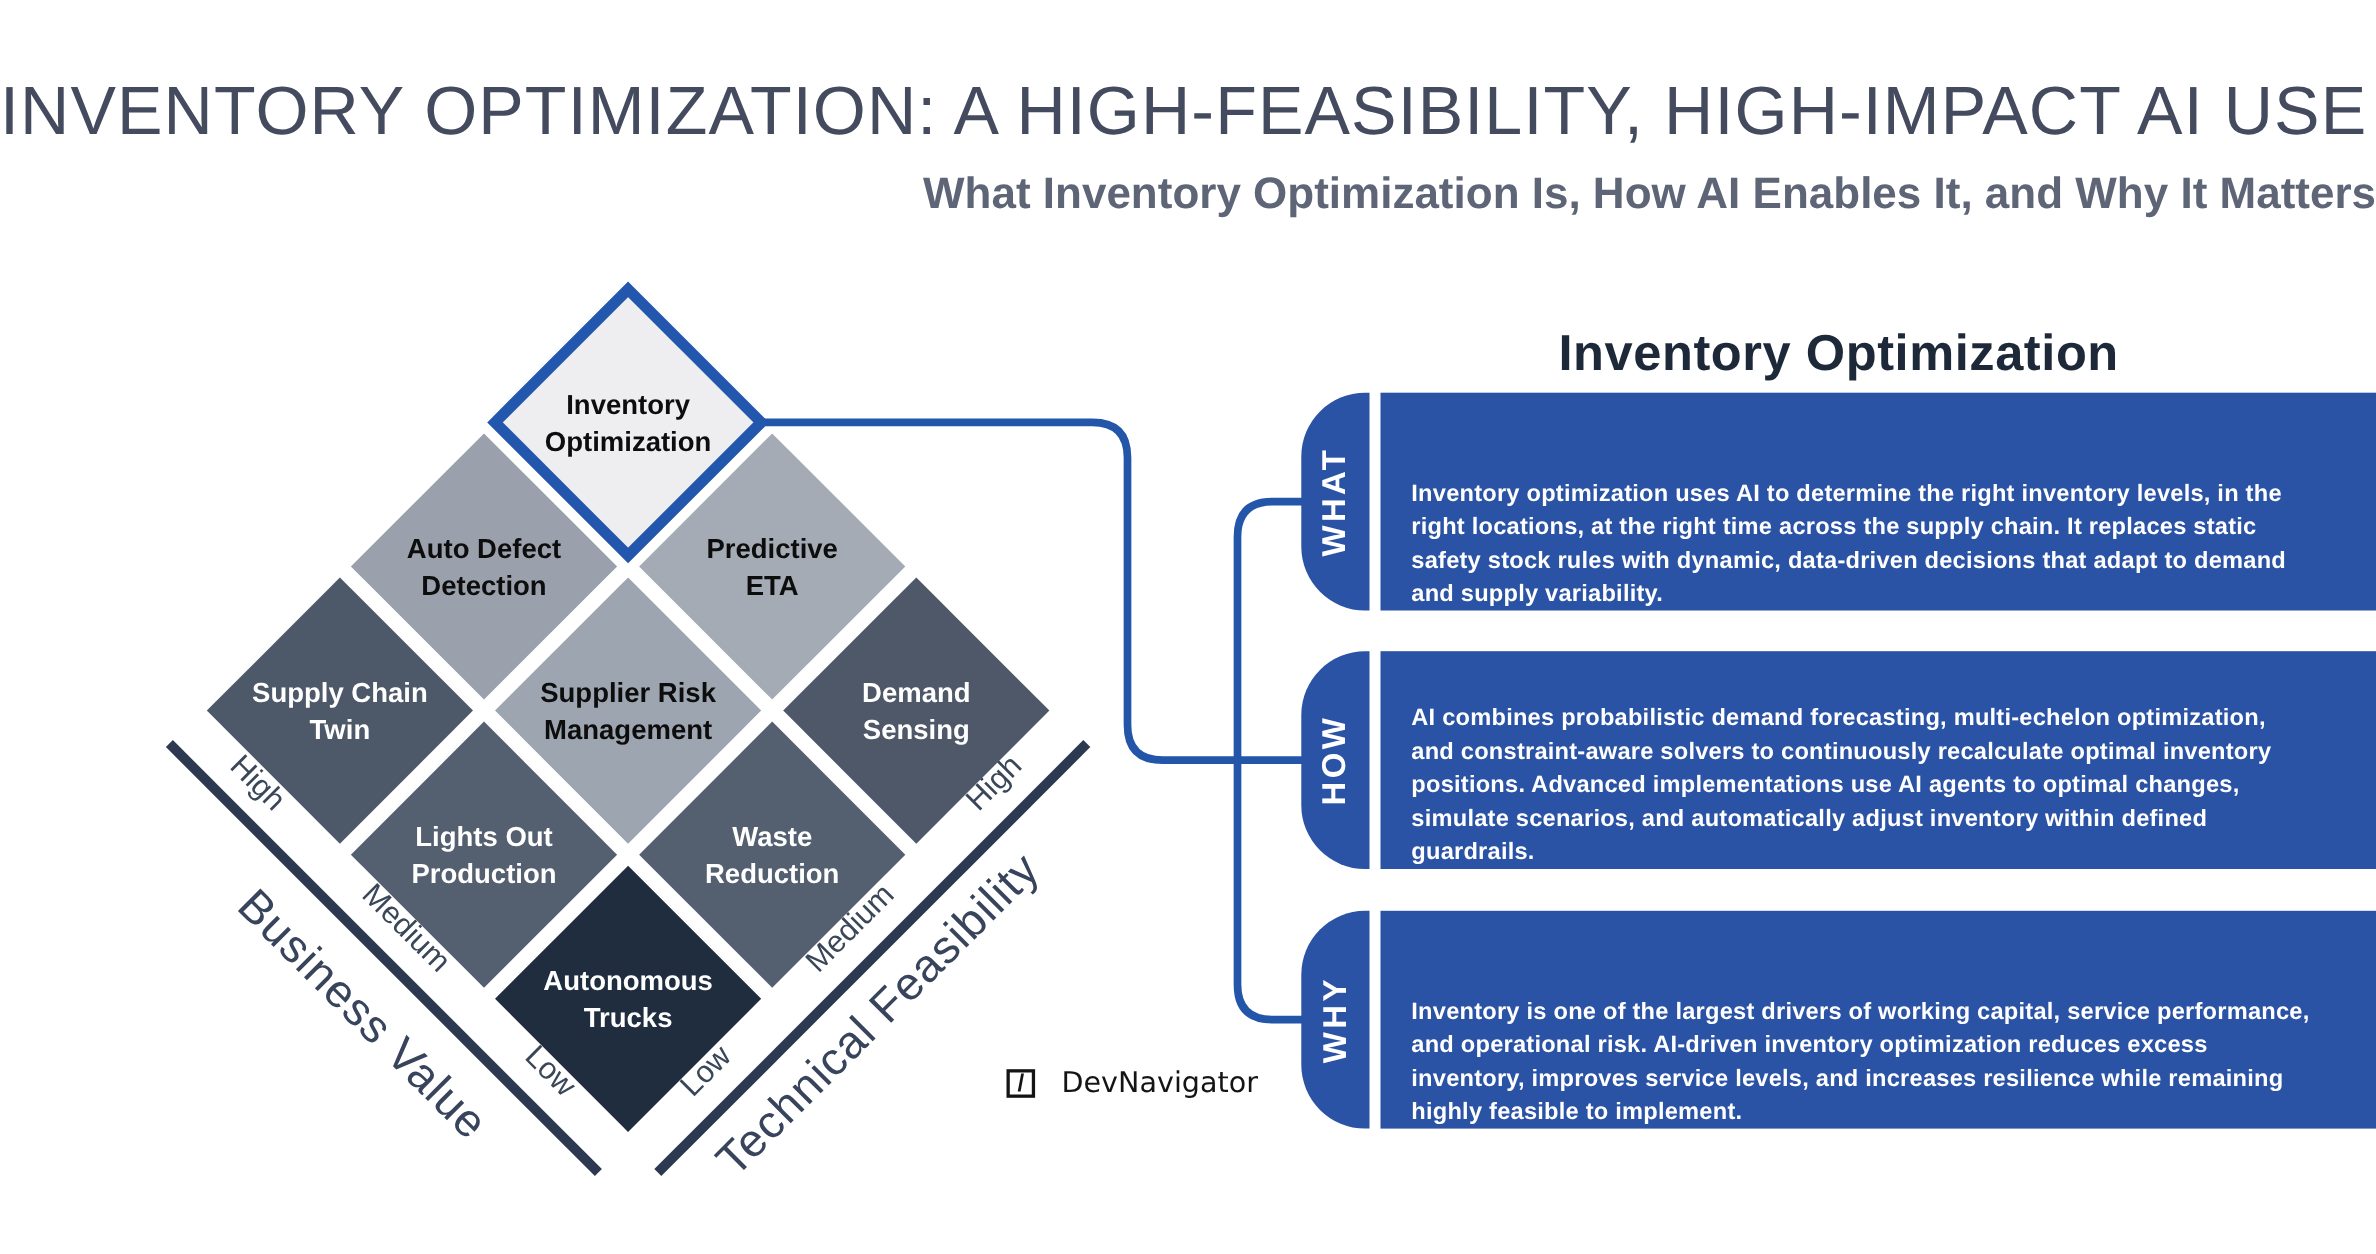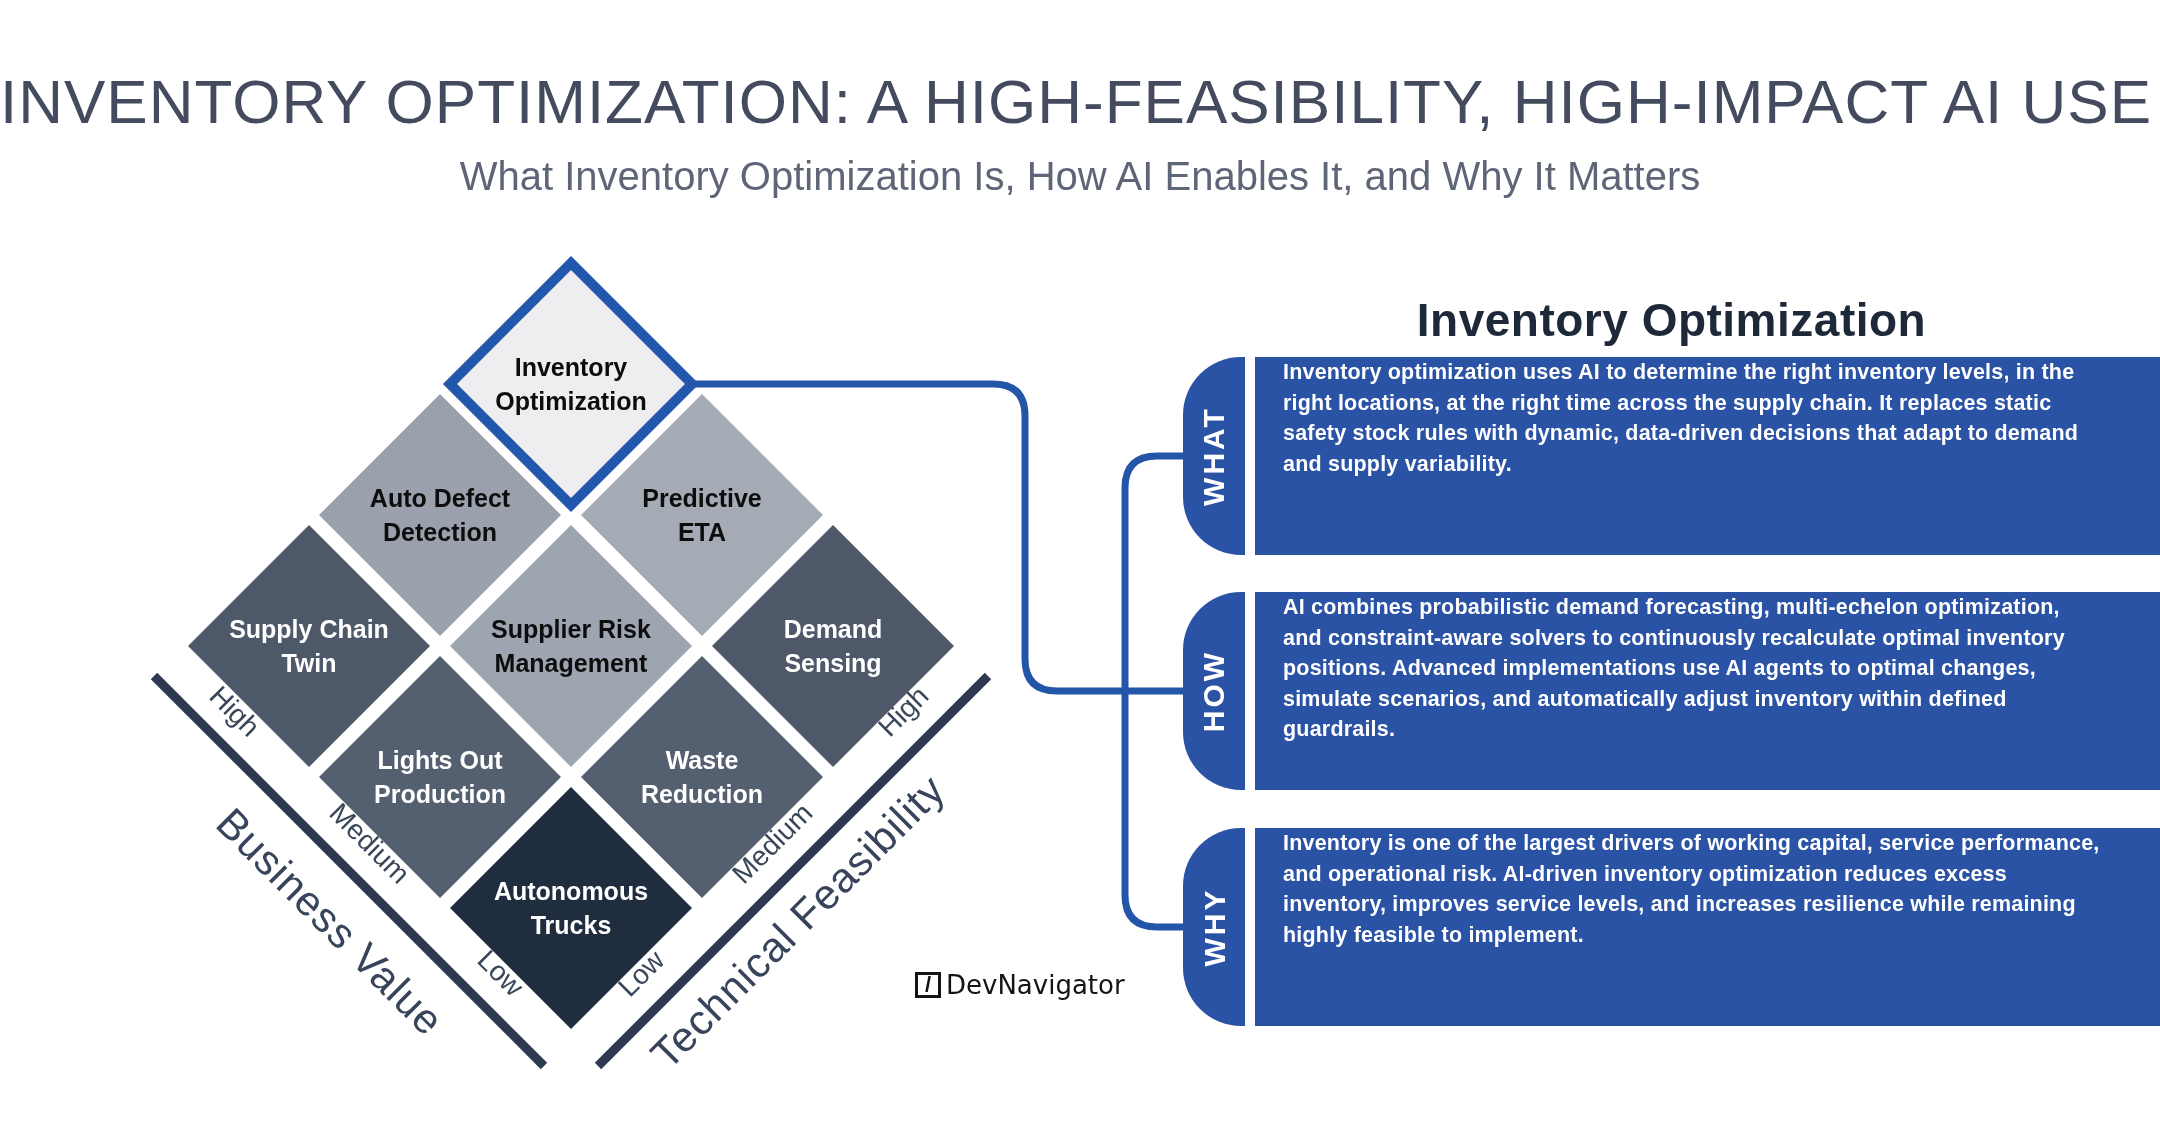--- a/index.html
+++ b/index.html
@@ -5,22 +5,22 @@
   html,body { margin:0; padding:0; background:#ffffff; }
   .canvas {
     position:relative; width:2160px; height:1140px; background:#ffffff;
     overflow:hidden; font-family:"Liberation Sans", sans-serif;
   }
   .title {
     position:absolute; top:66px; left:0; width:100%; text-align:center;
     font-size:62px; font-weight:400; letter-spacing:1px; color:#454b5e; white-space:nowrap;
   }
   .subtitle {
-    position:absolute; top:154px; left:0; width:100%; text-align:center;
-    font-size:40px; font-weight:400; color:#5e6577; white-space:nowrap;
+    position:absolute; top:154px; left:0; width:100%; text-align:right;
+    font-size:40px; font-weight:700; color:#5e6577; white-space:nowrap;
   }
   .matrix-svg { position:absolute; left:0; top:0; width:2160px; height:1140px; }
   .matrix-svg text { font-family:"Liberation Sans", sans-serif; }
   .cell-label { font-size:25px; font-weight:bold; text-anchor:middle; }
   .tick-label { font-size:28px; fill:#3a4759; text-anchor:middle; }
   .axis-title { font-size:42px; fill:#37445c; text-anchor:middle; letter-spacing:1px; }
 
   .detail-heading {
     position:absolute; left:1183px; width:977px; top:293px; text-align:center;
     font-size:46px; font-weight:bold; color:#1d2939; letter-spacing:0.5px;
@@ -33,36 +33,36 @@
     position:absolute; left:0; top:0; width:62px; height:198px;
     background:#2a52a5; border-radius:58px 0 0 58px;
     display:flex; align-items:center; justify-content:center;
   }
   .pill span {
     transform:rotate(-90deg); white-space:nowrap; color:#ffffff;
     font-size:30px; font-weight:bold; letter-spacing:3px;
   }
   .panel-box {
     position:absolute; left:72px; right:0; top:0; height:100%;
-    background:#2a52a5; display:flex; align-items:flex-start;
+    background:#2a52a5; display:flex; align-items:flex-end;
   }
   .panel-box p {
     margin:0; padding:0 58px 0 28px; color:#ffffff; font-weight:bold;
     font-size:21.5px; line-height:1.42; letter-spacing:0.2px;
   }
   .logo {
     position:absolute; left:915px; top:970px;
     display:flex; align-items:center; gap:5px; color:#141414;
   }
   .logo-box {
     width:20px; height:20px; border:3px solid #141414;
     display:flex; align-items:center; justify-content:center;
     font-size:22px; font-weight:600; line-height:1;
   }
-  .logo-text { font-family:"DejaVu Sans", sans-serif; font-size:26px; }
+  .logo-text { font-family:"DejaVu Sans", sans-serif; font-size:26px;margin-left:19px; }
 </style>
 </head>
 <body>
 
 <div class="canvas">
 
   <div class="title">INVENTORY OPTIMIZATION: A HIGH-FEASIBILITY, HIGH-IMPACT AI USE CASE</div>
   <div class="subtitle">What Inventory Optimization Is, How AI Enables It, and Why It Matters</div>
 
   <svg class="matrix-svg" viewBox="0 0 2160 1140" aria-hidden="true">

